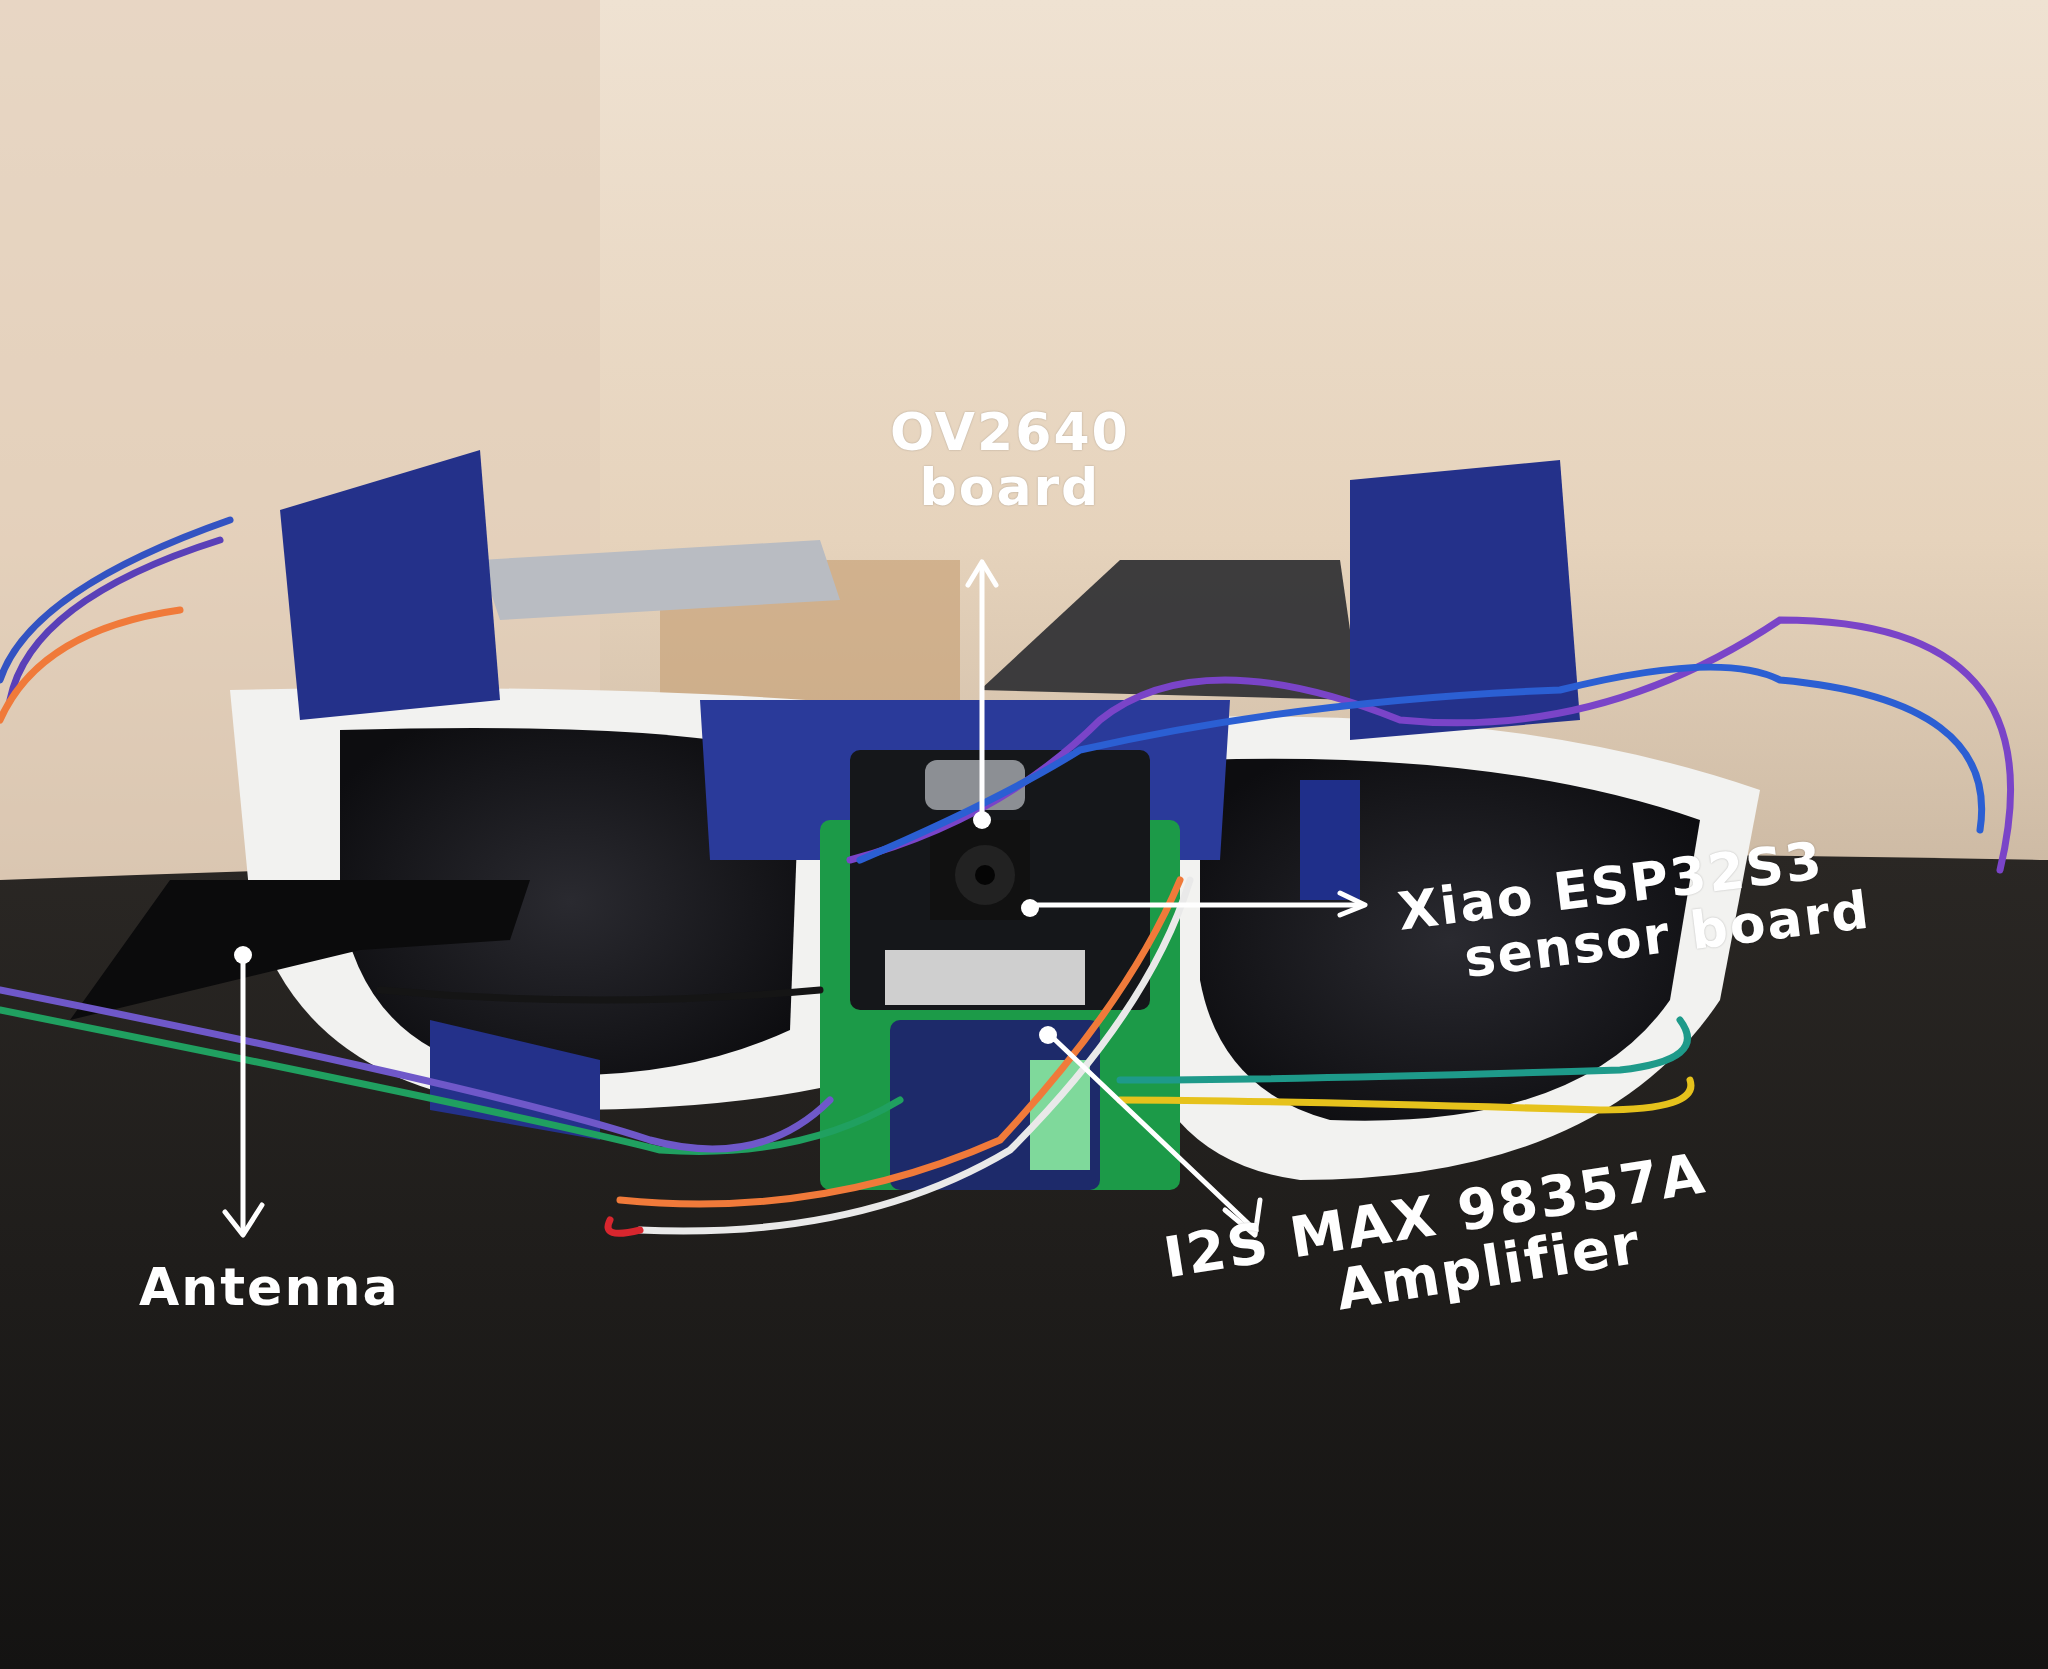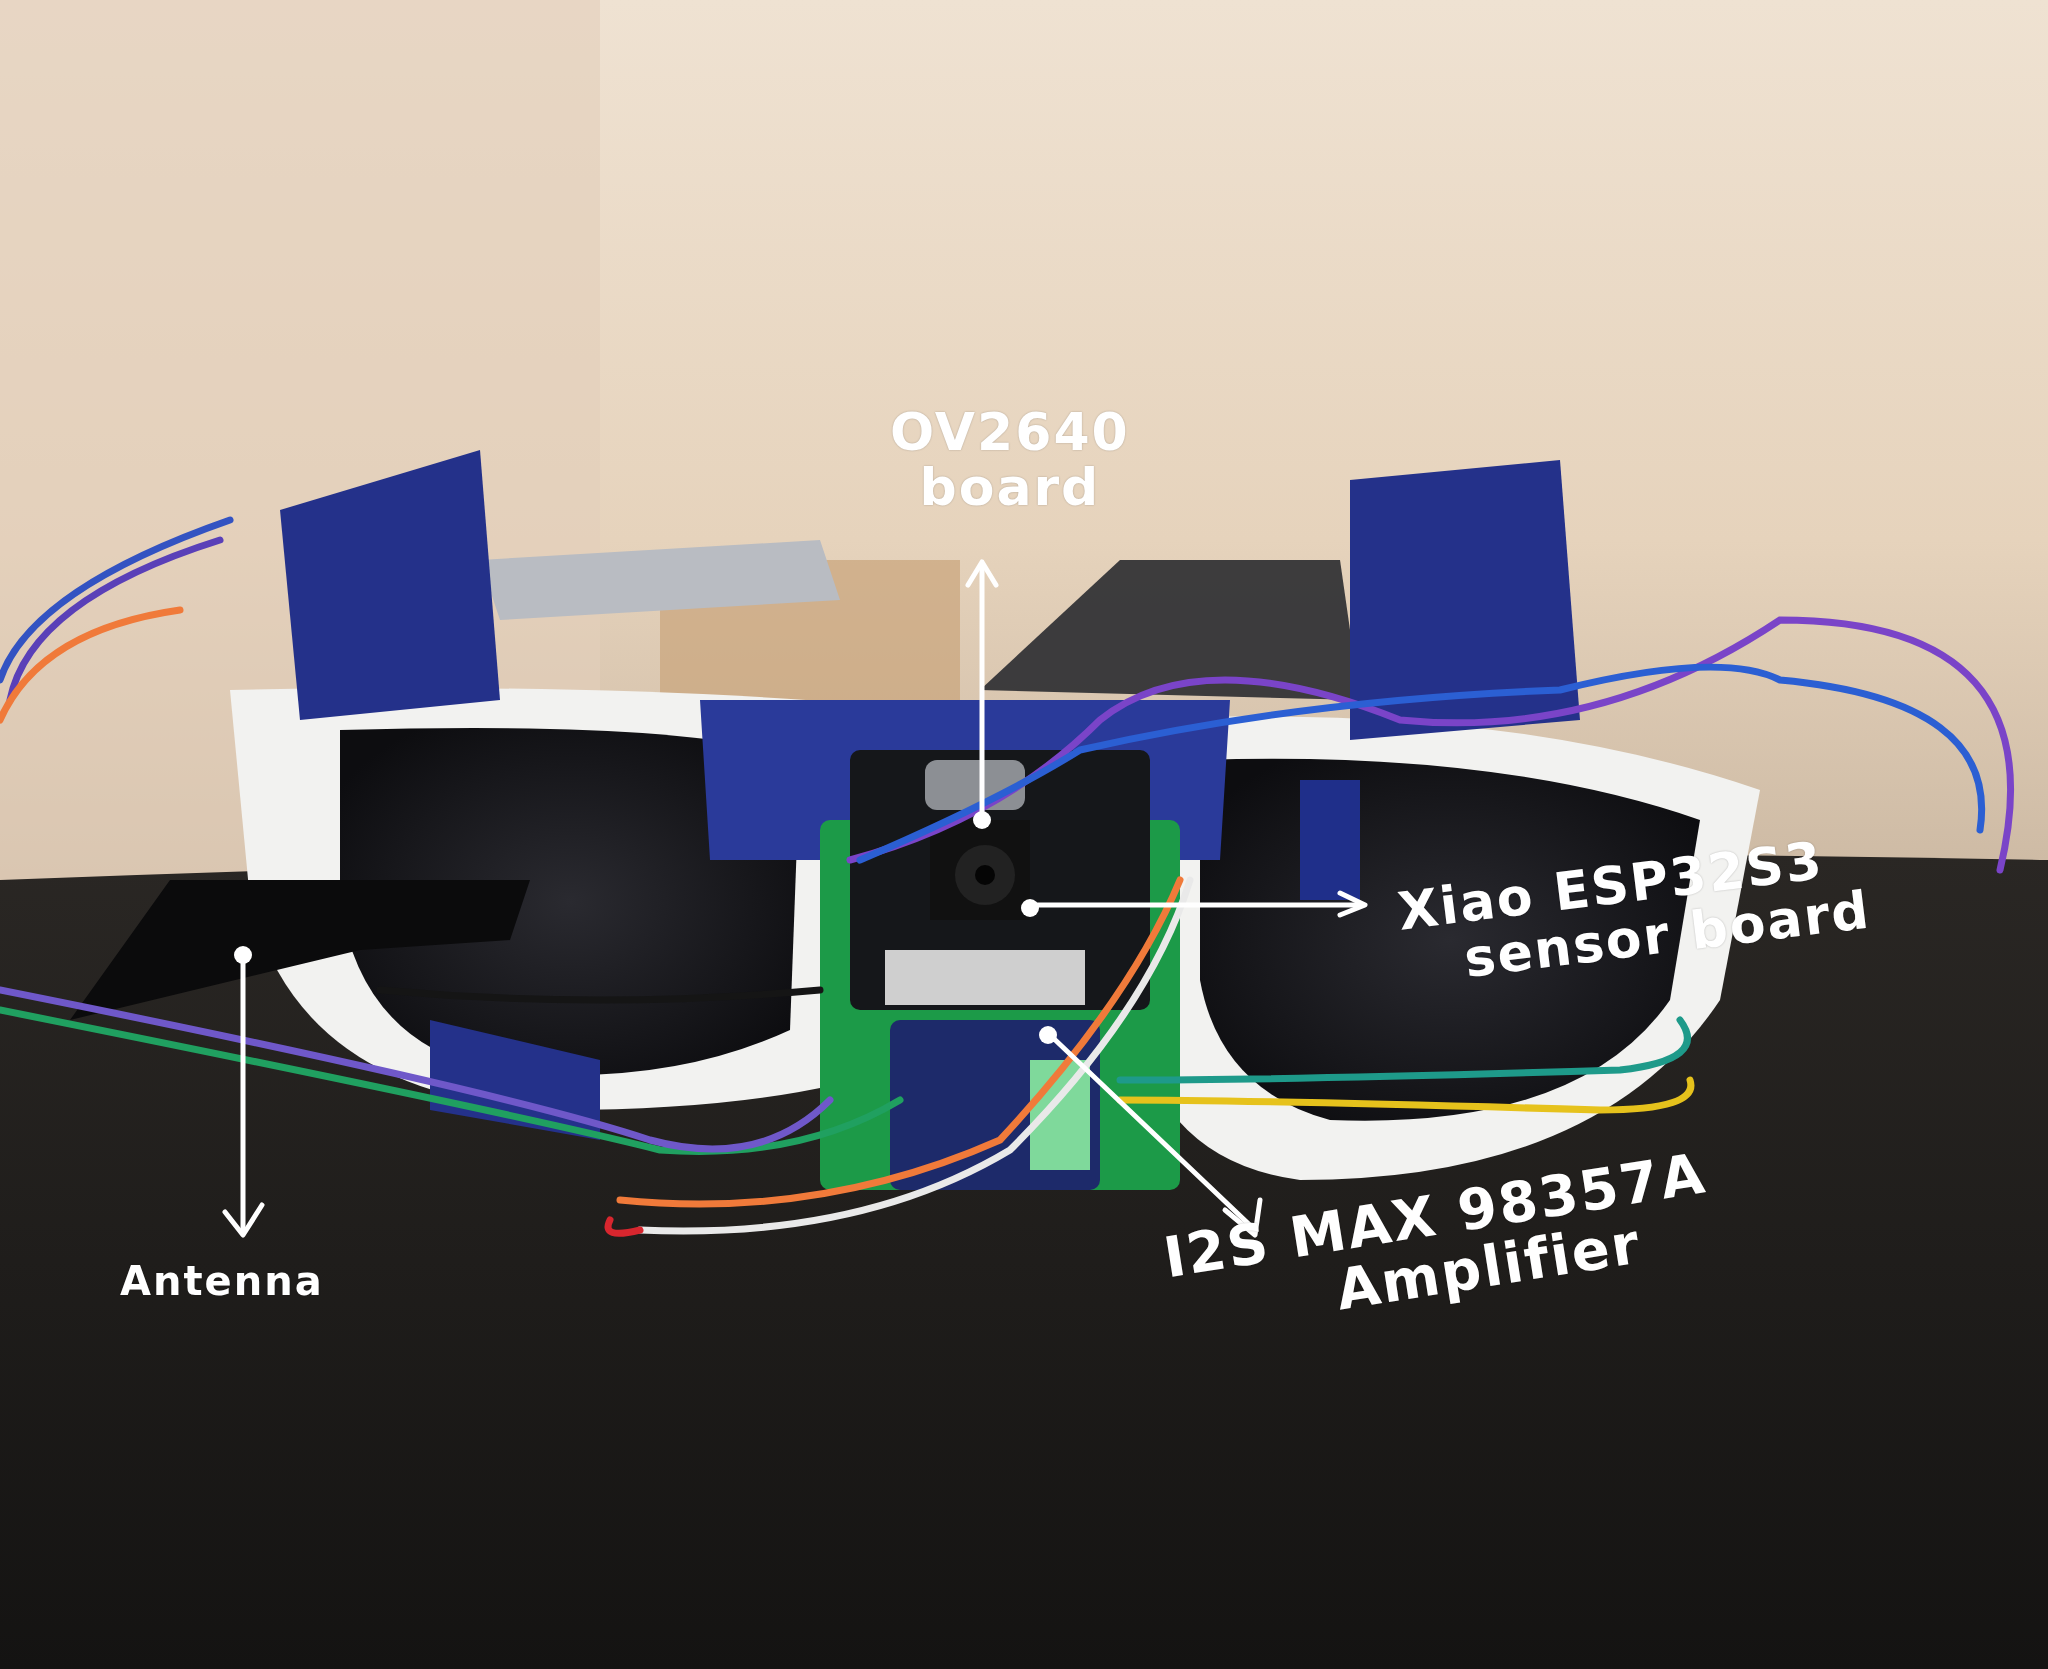--- a/index.html
+++ b/index.html
@@ -14,21 +14,21 @@
       letter-spacing: 2px;
       text-shadow: 0 0 2px rgba(0,0,0,0.25);
       white-space: nowrap;
       line-height: 1.05;
     }
     .lbl-camera { left: 890px; top: 405px; font-size: 52px; text-align: center; }
     .lbl-xiao { left: 1395px; top: 885px; font-size: 52px; transform: rotate(-7deg); transform-origin: left top; }
     .lbl-xiao .l2 { display:block; margin-left: 60px; }
     .lbl-amp { left: 1160px; top: 1230px; font-size: 56px; transform: rotate(-9deg); transform-origin: left top; }
     .lbl-amp .l2 { display:block; margin-left: 165px; }
-    .lbl-antenna { left: 120px; top: 1260px; font-size: 40px; }
+    .lbl-antenna { left: 139px; top: 1260px; font-size: 52px; }
     .line-block { display: block; }
   </style>
 </head>
 <body>
 
 <div id="scene">
   <svg class="photo" viewBox="0 0 2048 1669">
     <defs>
       <linearGradient id="wall" x1="0" y1="0" x2="0" y2="1">
         <stop offset="0" stop-color="#efe2d2"></stop>

